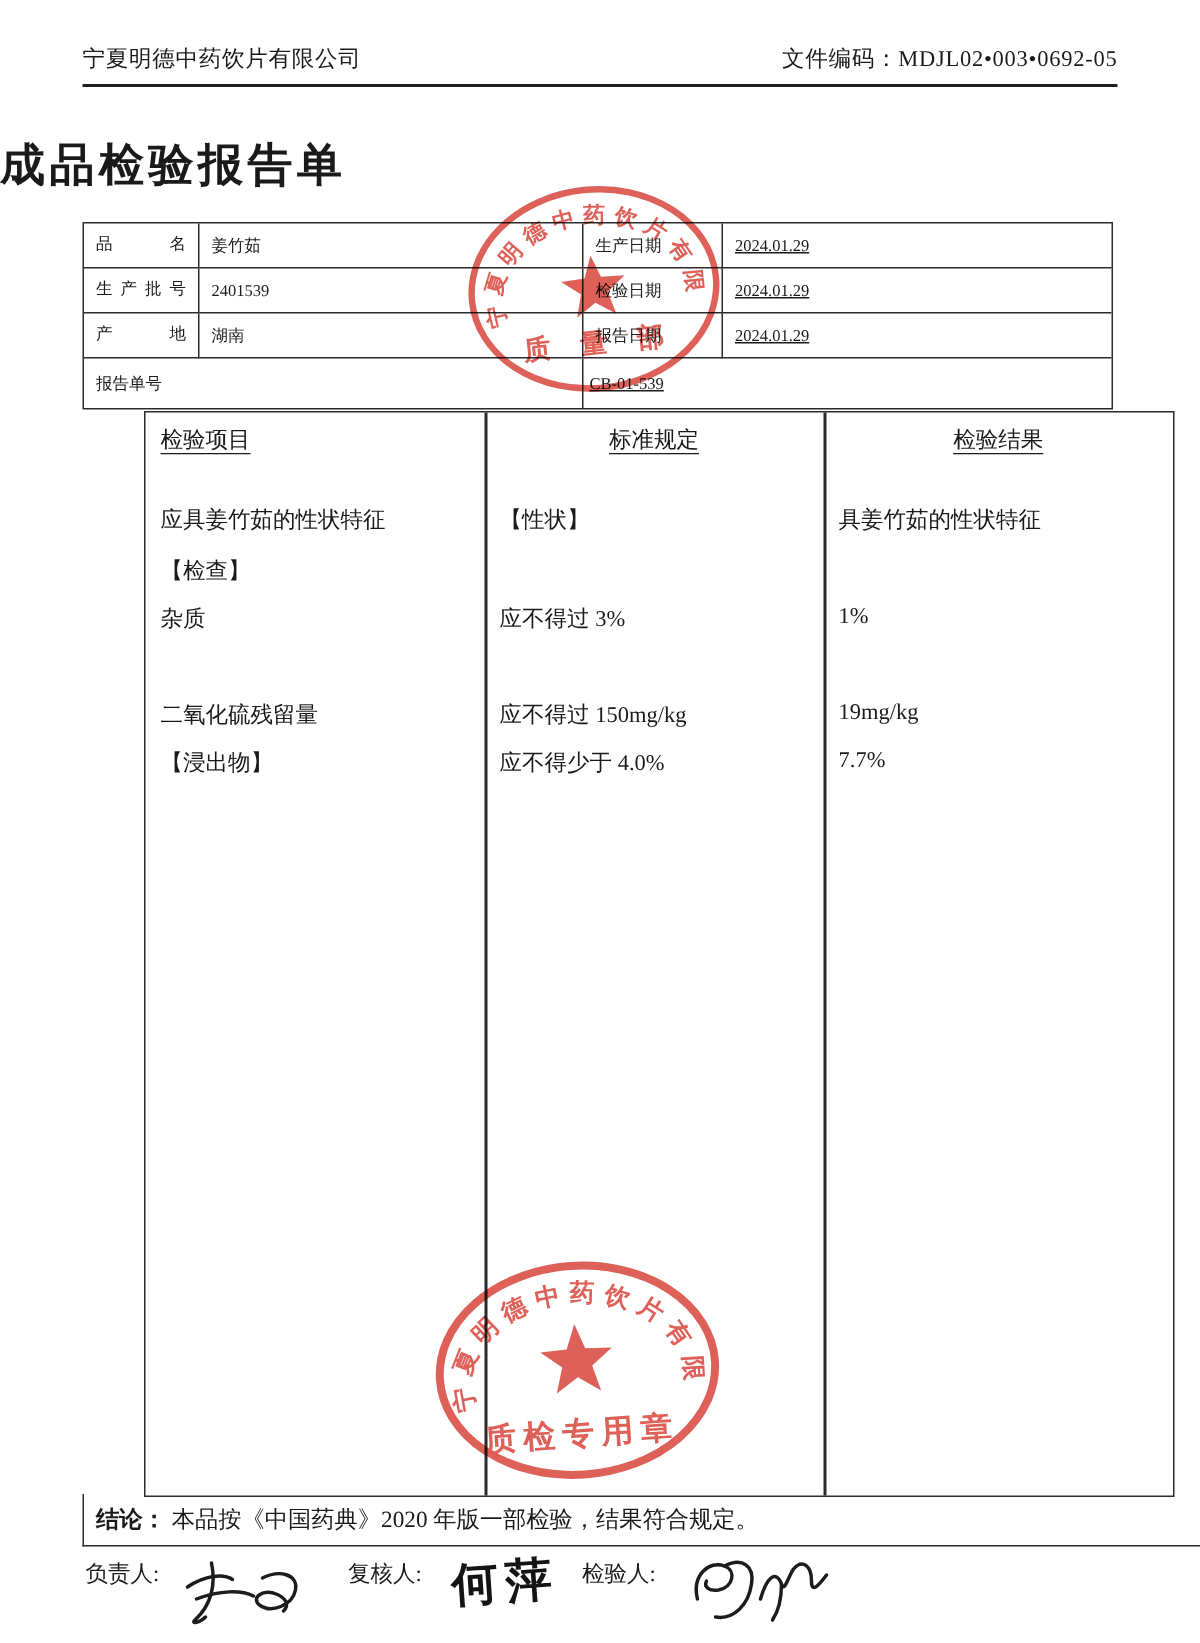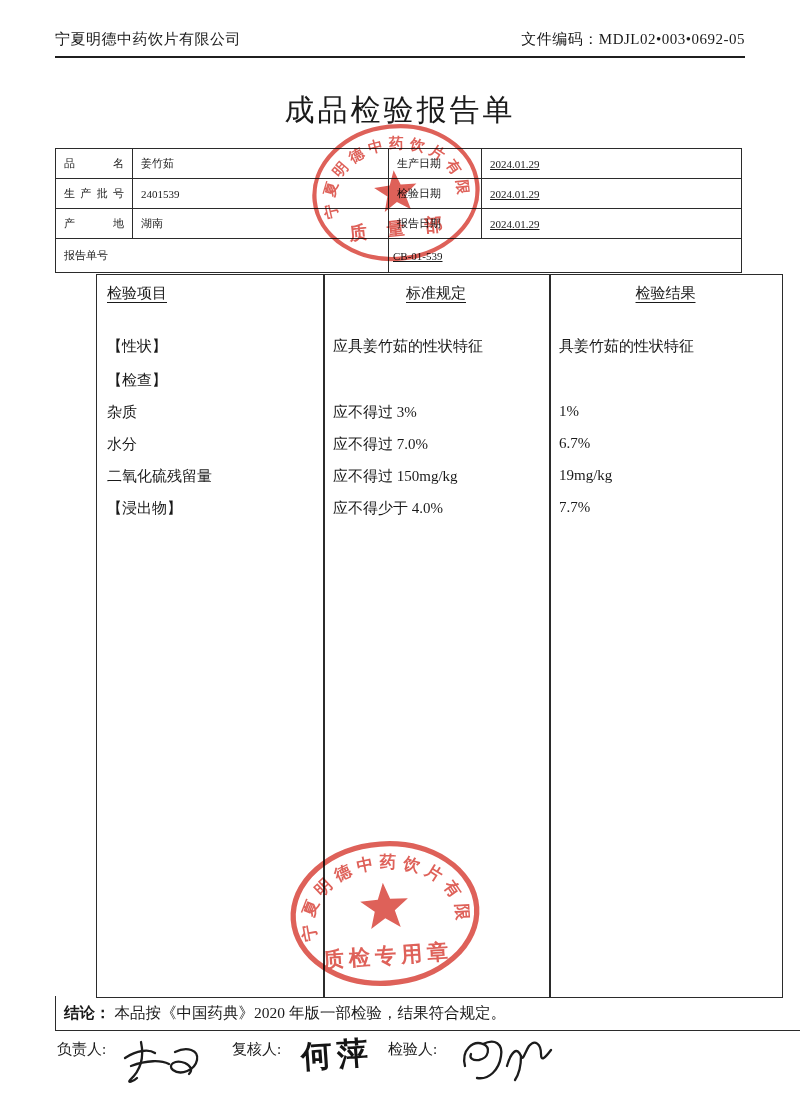--- a/index.html
+++ b/index.html
@@ -9,21 +9,21 @@
   }
   .abs{position:absolute;}
   
   .letterhead{
     left:55px;top:30px;width:690px;display:flex;justify-content:space-between;
     align-items:flex-end;font-size:15px;border-bottom:2.5px solid #1f1f1f;
     padding-bottom:7px;letter-spacing:.5px;
   }
   
   .title{
-    left:0;top:90px;width:800px;text-align:center;font-size:30px;font-weight:normal;
+    left:0;top:90px;width:800px;text-align:left;font-size:30px;font-weight:bold;
     letter-spacing:3px;
   }
   
   .info-table{
     left:55px;top:148px;width:685px;border:1.5px solid #2b2b2b;
     display:grid;grid-template-columns:77px 256px 93px 1fr;
     grid-template-rows:30px 30px 30px 33px;font-size:11px;
   }
   .info-table .cell{
     border-right:1.5px solid #2b2b2b;border-bottom:1.5px solid #2b2b2b;
@@ -106,38 +106,33 @@
   <div class="vline v1"></div>
   <div class="vline v2"></div>
 
   <div class="rt-row rt-head" style="top:9px">
     <div class="c">检验项目</div>
     <div class="c mid">标准规定</div>
     <div class="c rt">检验结果</div>
   </div>
 
   <div class="rt-row" style="top:62px">
+    <div class="c">应具姜竹茹的性状特征</div>
     <div class="c">【性状】</div>
-    <div class="c">应具姜竹茹的性状特征</div>
     <div class="c">具姜竹茹的性状特征</div>
   </div>
   <div class="rt-row" style="top:96px">
     <div class="c">【检查】</div>
     <div class="c"></div>
     <div class="c"></div>
   </div>
   <div class="rt-row" style="top:128px">
     <div class="c">杂质</div>
     <div class="c">应不得过 3%</div>
     <div class="c">1%</div>
-  </div>
-  <div class="rt-row" style="top:160px">
-    <div class="c">水分</div>
-    <div class="c">应不得过 7.0%</div>
-    <div class="c">6.7%</div>
   </div>
   <div class="rt-row" style="top:192px">
     <div class="c">二氧化硫残留量</div>
     <div class="c">应不得过 150mg/kg</div>
     <div class="c">19mg/kg</div>
   </div>
   <div class="rt-row" style="top:224px">
     <div class="c">【浸出物】</div>
     <div class="c">应不得少于 4.0%</div>
     <div class="c">7.7%</div>

